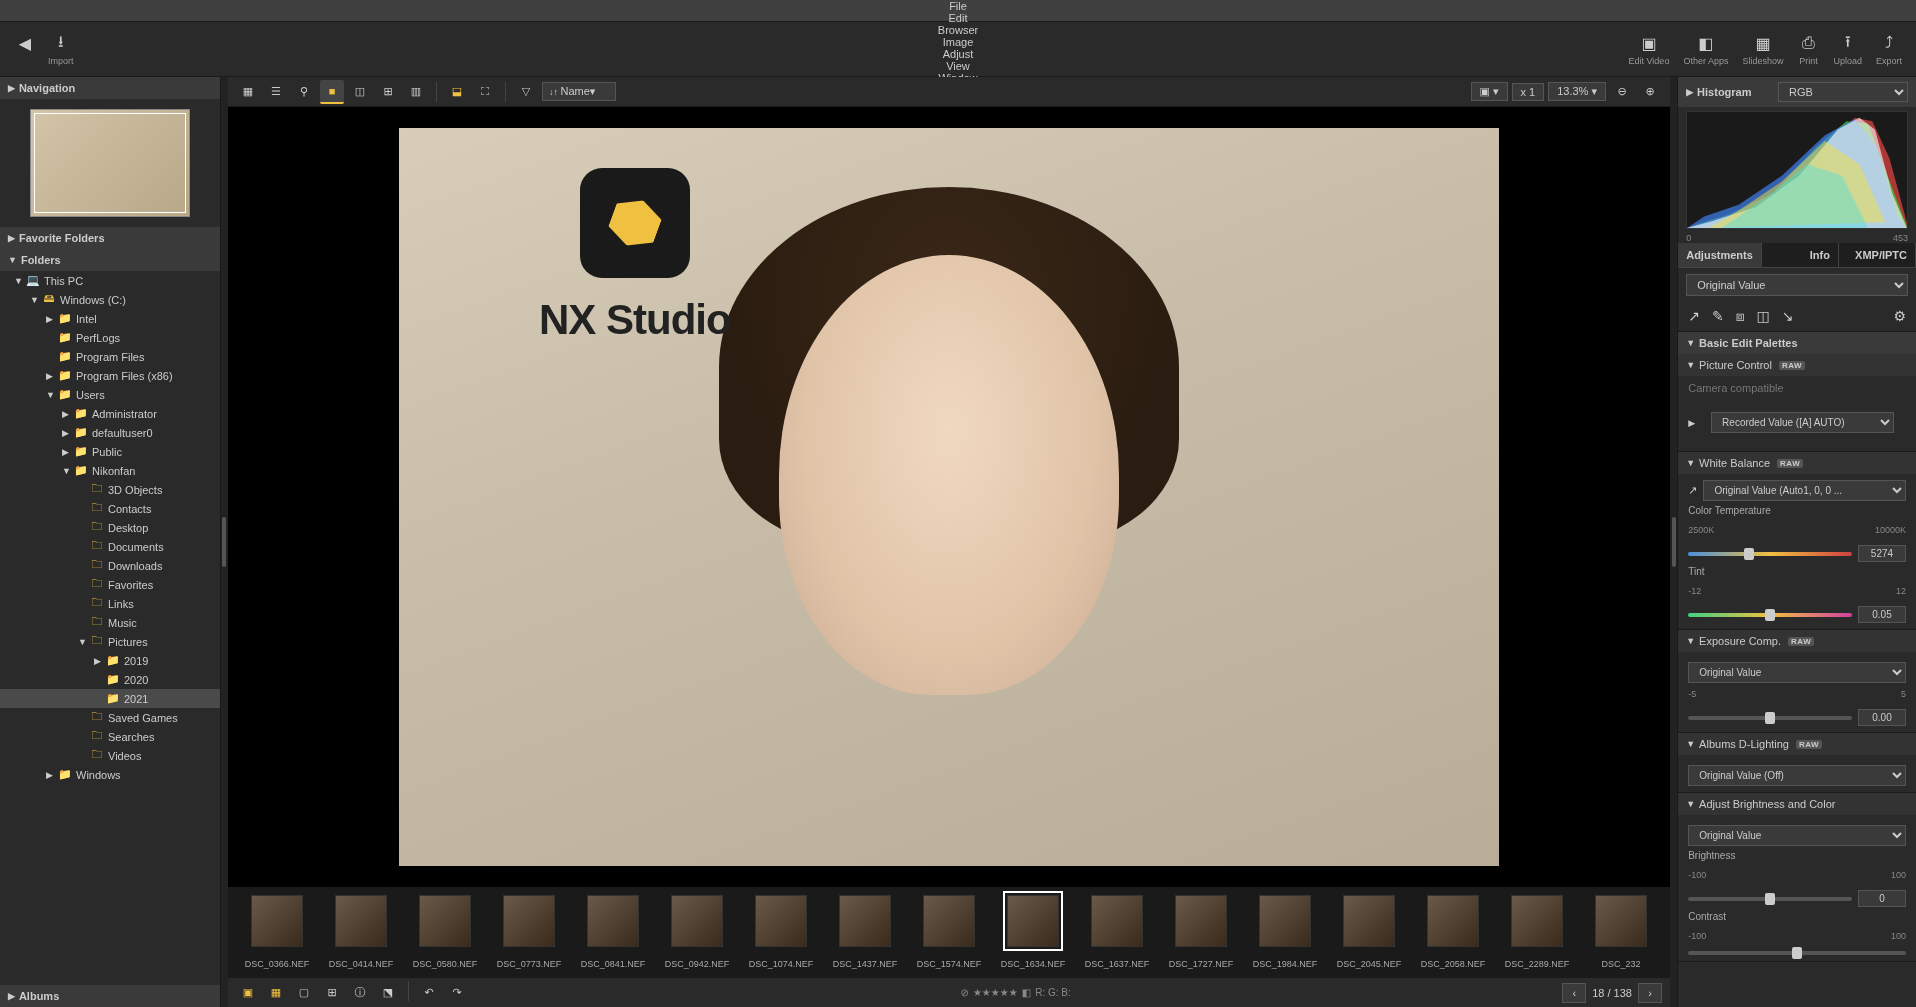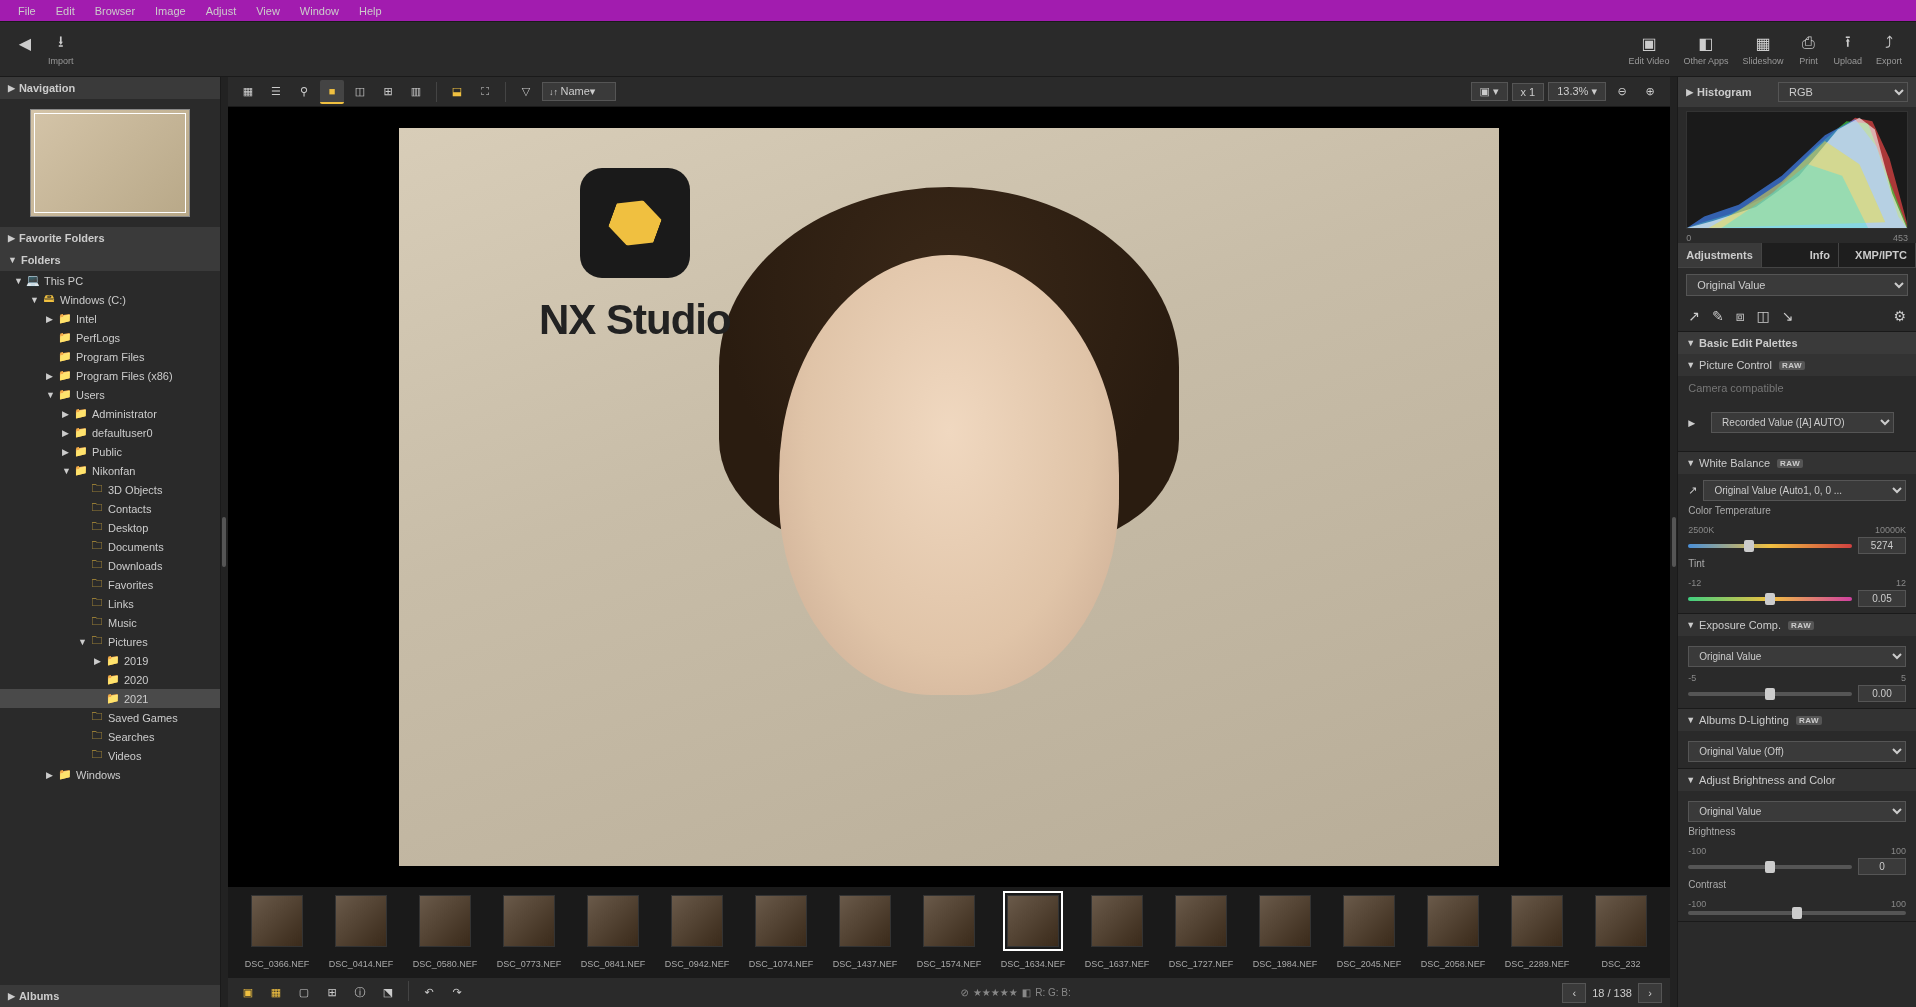--- a/index.html
+++ b/index.html
@@ -1,17 +1,17 @@
 <!DOCTYPE html>
 <html><head>
 <meta charset="utf-8">
 <style>
 * { box-sizing: border-box; margin: 0; padding: 0; font-family: "Segoe UI", Arial, sans-serif; }
 body { background: #2a2a2a; color: #ccc; font-size: 11px; overflow: hidden; width: 1916px; height: 1007px; user-select: none; }
-.menubar { height: 22px; background: #a21caf; border-bottom: 1px solid #1a1a1a; display: flex; align-items: center; padding: 0 8px; }
+.menubar { height: 22px; background: #404040; border-bottom: 1px solid #1a1a1a; display: flex; align-items: center; padding: 0 8px; flex-direction: column; }
 .menubar span { padding: 0 10px; cursor: pointer; font-size: 11px; }
 .toolbar-top { height: 55px; background: #2a2a2a; border-bottom: 1px solid #1a1a1a; display: flex; align-items: center; justify-content: space-between; padding: 0 8px; }
 .tool-item { display: flex; flex-direction: column; align-items: center; padding: 0 6px; cursor: pointer; }
 .tool-item .ico { width: 22px; height: 22px; display: flex; align-items: center; justify-content: center; font-size: 16px; }
 .tool-item .lbl { font-size: 9px; color: #999; margin-top: 2px; }
 .tool-group-right { display: flex; gap: 2px; }
 .main-area { display: flex; height: calc(1007px - 77px); }
 .left-panel { width: 245px; background: #2a2a2a; border-right: 1px solid #1a1a1a; display: flex; flex-direction: column; }
 .panel-header { background: #3a3a3a; padding: 5px 8px; font-size: 11px; font-weight: bold; display: flex; align-items: center; gap: 4px; cursor: pointer; }
 .tri { font-size: 9px; display: inline-block; }
@@ -59,21 +59,21 @@
 .tab.active { background: #3a3a3a; }
 .picker-row { padding: 6px 8px; }
 .picker-sel { width: 100%; background: #3a3a3a; border: 1px solid #555; color: #ccc; padding: 3px 6px; font-size: 11px; }
 .tool-icons-row { display: flex; gap: 12px; padding: 6px 10px; border-bottom: 1px solid #1a1a1a; }
 .tool-icons-row span { cursor: pointer; font-size: 14px; }
 .edit-section { border-bottom: 1px solid #1a1a1a; }
 .edit-head { background: #333; padding: 5px 8px; font-size: 11px; display: flex; align-items: center; gap: 4px; cursor: pointer; }
 .raw-badge { background: #555; font-size: 8px; padding: 0 3px; border-radius: 2px; margin-left: 3px; font-weight: bold; letter-spacing: 0.5px; }
 .edit-body { padding: 6px 10px; }
 .small-label { font-size: 10px; color: #aaa; margin-top: 4px; }
-.slider-row { display: flex; align-items: center; gap: 6px; margin-top: 2px; }
+.slider-row { display: flex; align-items: center; gap: 6px; margin-top: 10px; }
 .range-labels { display: flex; justify-content: space-between; font-size: 9px; color: #888; margin-top: 9px; }
 .slider { flex: 1; height: 4px; background: linear-gradient(to right,#4a90d9,#f0c040,#d04040); position: relative; border-radius: 2px; }
 .slider.gray { background: #555; }
 .slider.tint { background: linear-gradient(to right,#40d080,#f0c040,#d040a0); }
 .shandle { position: absolute; top: -4px; width: 10px; height: 12px; background: #ccc; border-radius: 2px; transform: translateX(-50%); cursor: pointer; }
 .val-box { width: 48px; background: #3a3a3a; border: 1px solid #555; color: #ccc; padding: 2px; text-align: center; font-size: 10px; }
 .sub-sel { width: 100%; background: #3a3a3a; border: 1px solid #555; color: #ccc; padding: 3px 6px; font-size: 10px; margin-top: 4px; }
 .splitter { width: 8px; background: #222; cursor: ew-resize; display:flex; align-items:center; justify-content:center; }
 .splitter .grip { width:4px; height:50px; background:#555; border-radius:2px; }
 .gear-btn { margin-left: auto; cursor:pointer; }

